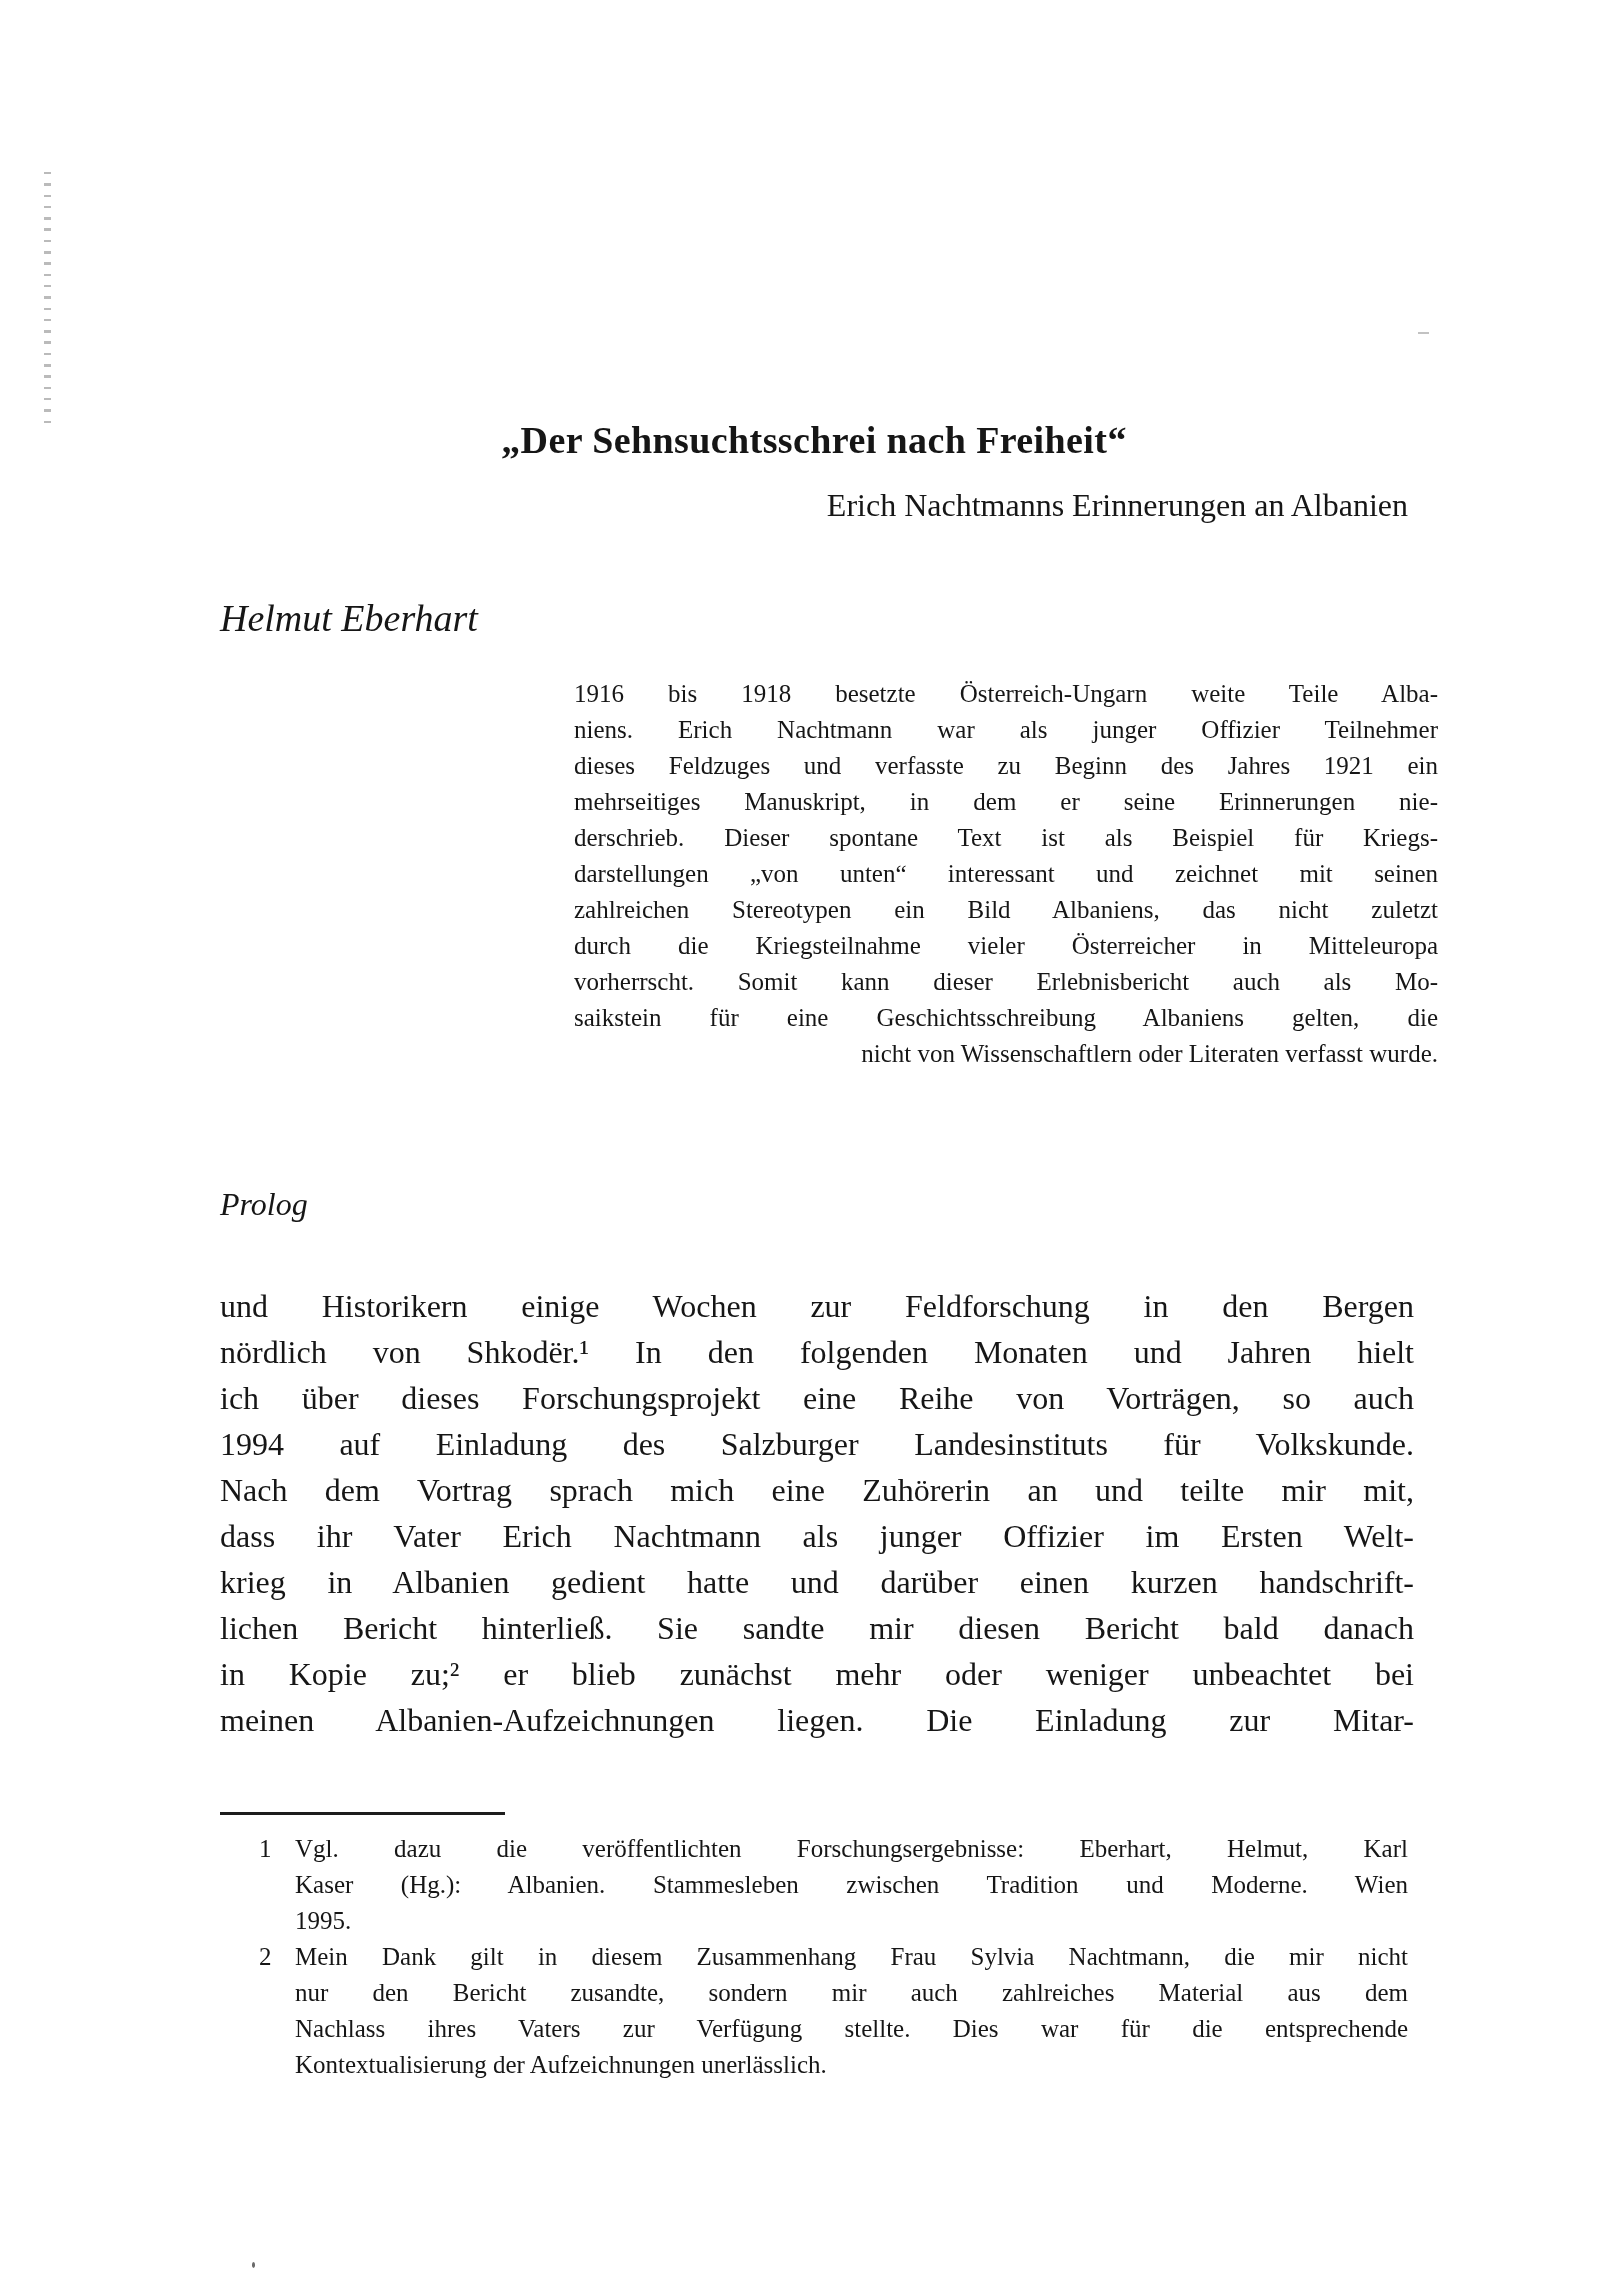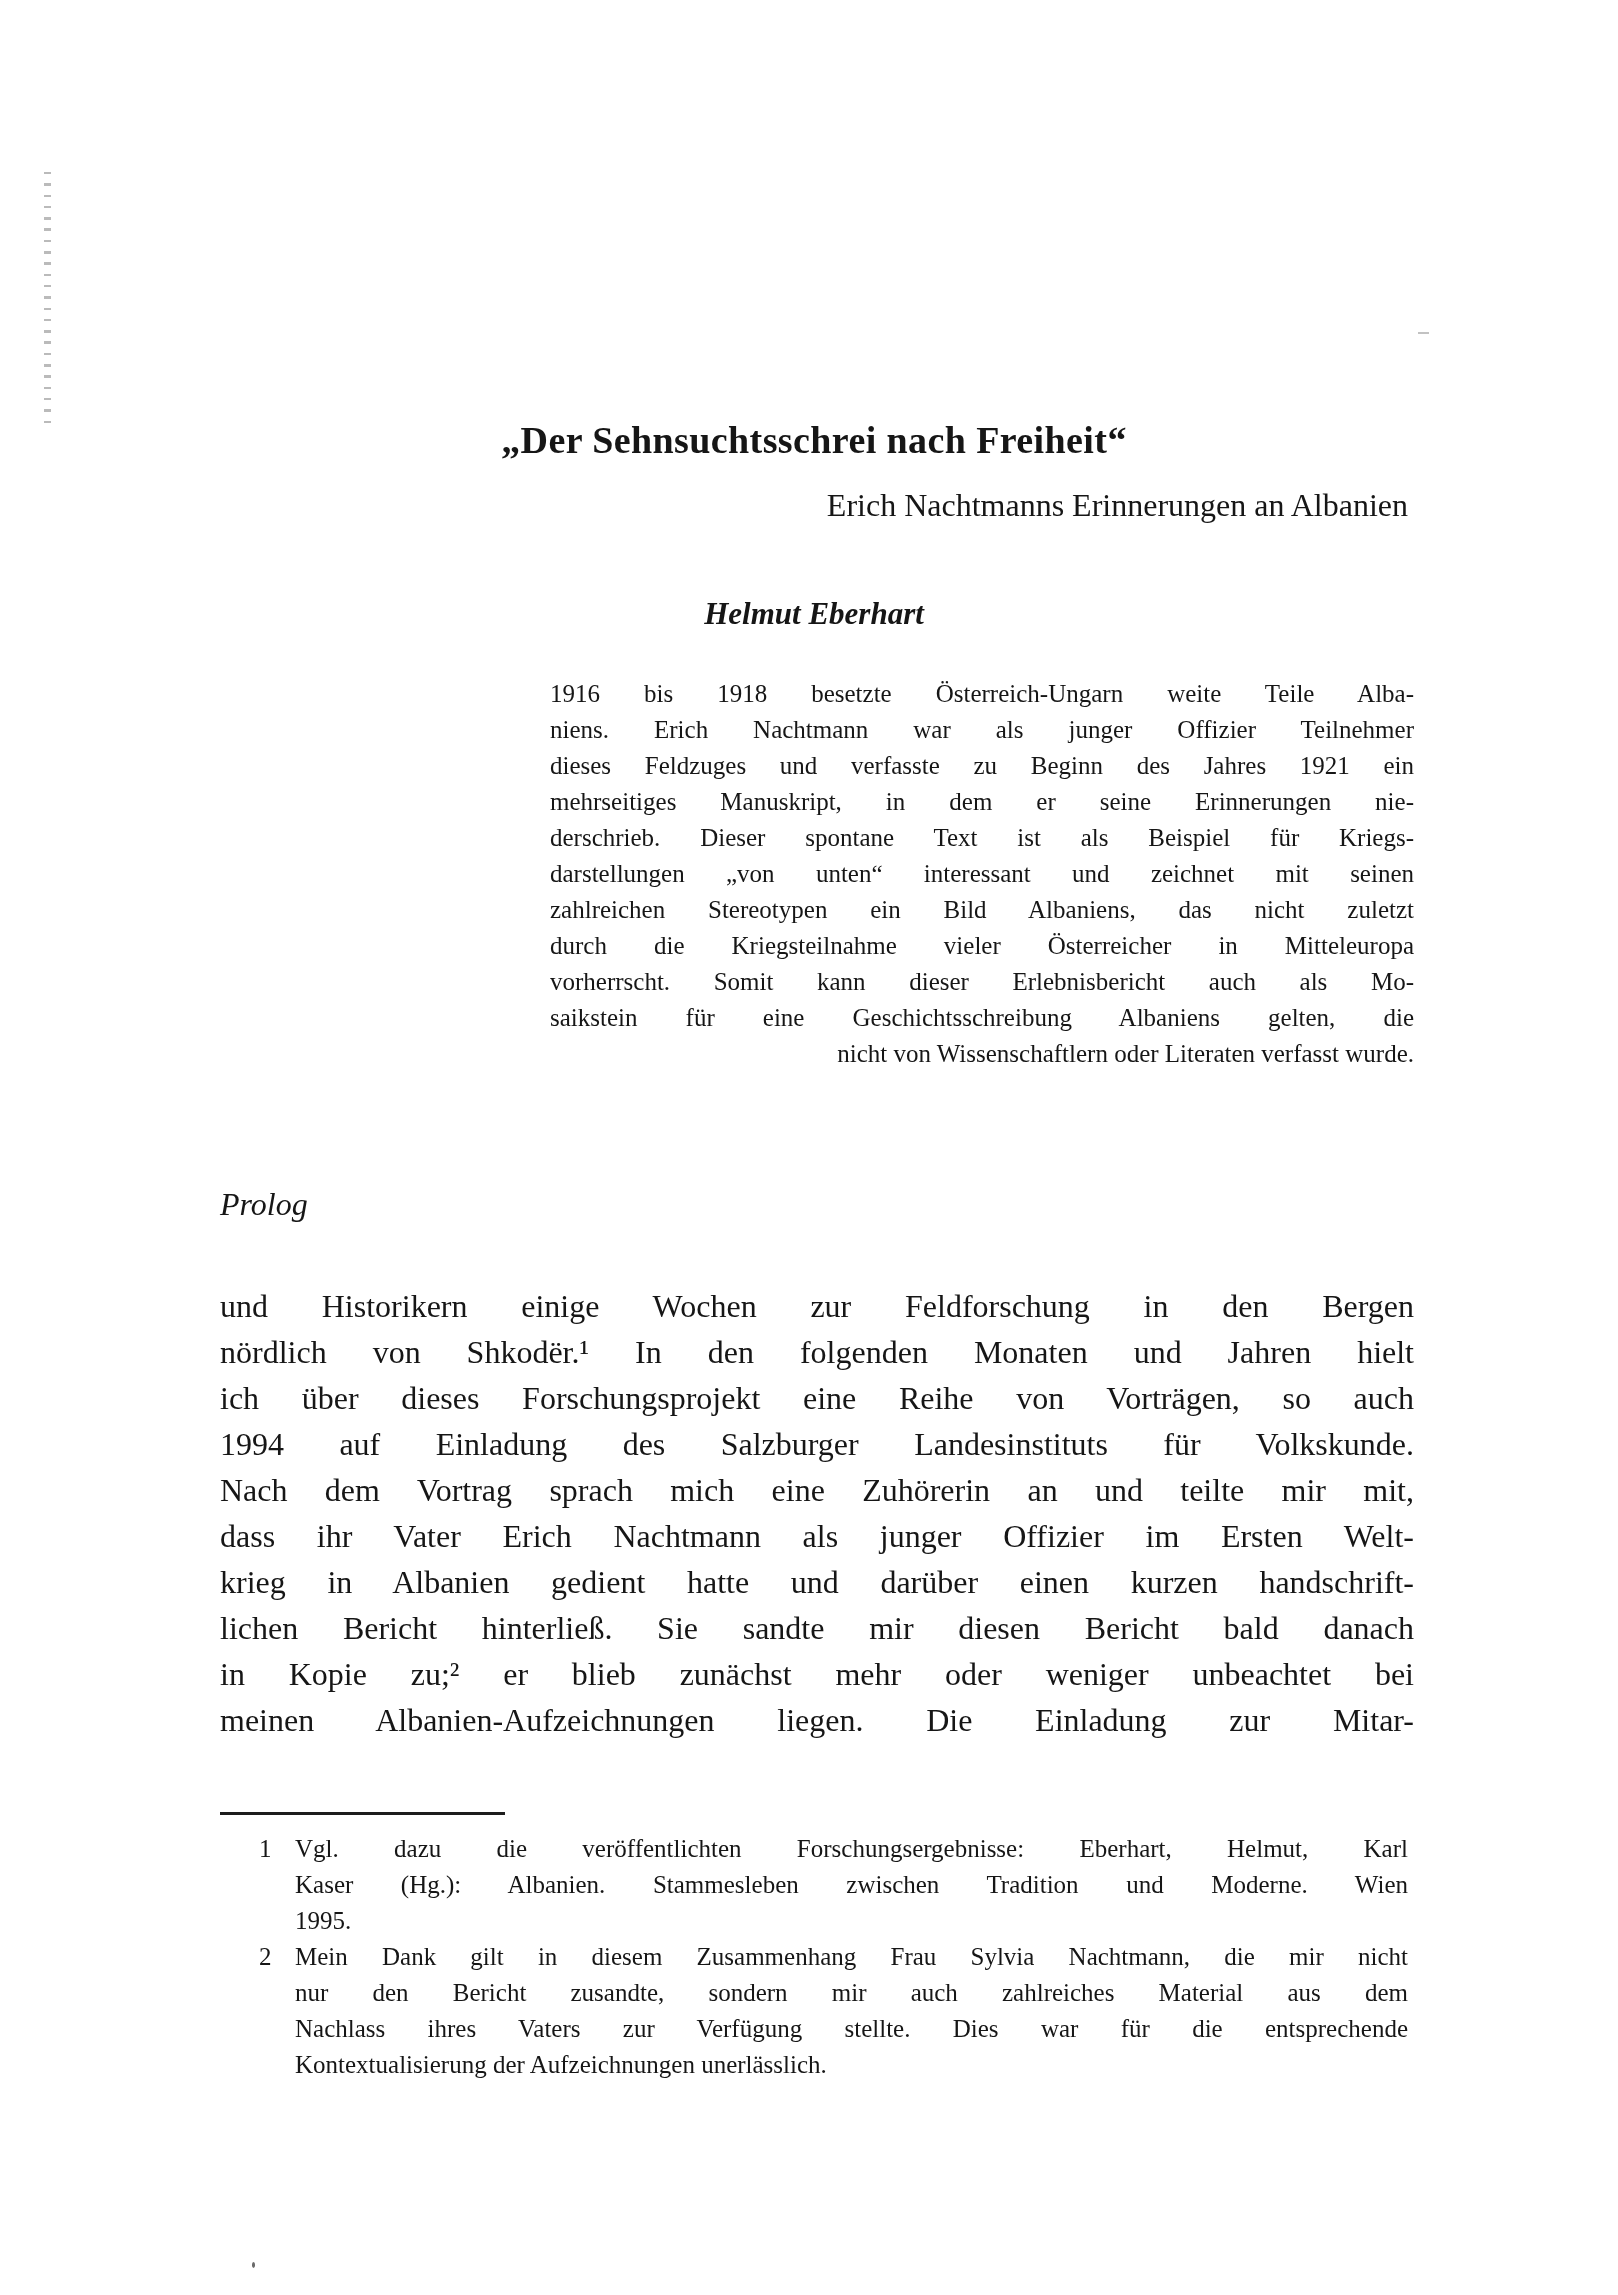--- a/index.html
+++ b/index.html
@@ -58,27 +58,26 @@
   }
   .subtitle {
     position: absolute;
     left: 220px; top: 487px; width: 1188px;
     text-align: right;
     font-size: 32px;
   }
   .author {
     position: absolute;
     left: 220px; top: 596px; width: 1188px;
-    text-align: center;
-    font-size: 31px; font-style: italic; font-weight: bold;
+    font-size: 38px; font-style: italic;
   }
 
   .abstract {
     position: absolute;
-    left: 550px; top: 676px; width: 864px;
+    left: 574px; top: 676px; width: 864px;
     font-size: 25px; line-height: 36px;
   }
 
   .tline { text-align: right; }
   .tline.just { text-align: justify; text-align-last: justify; }
 
   .section {
     position: absolute;
     left: 220px; top: 1186px;
     margin: 0;

